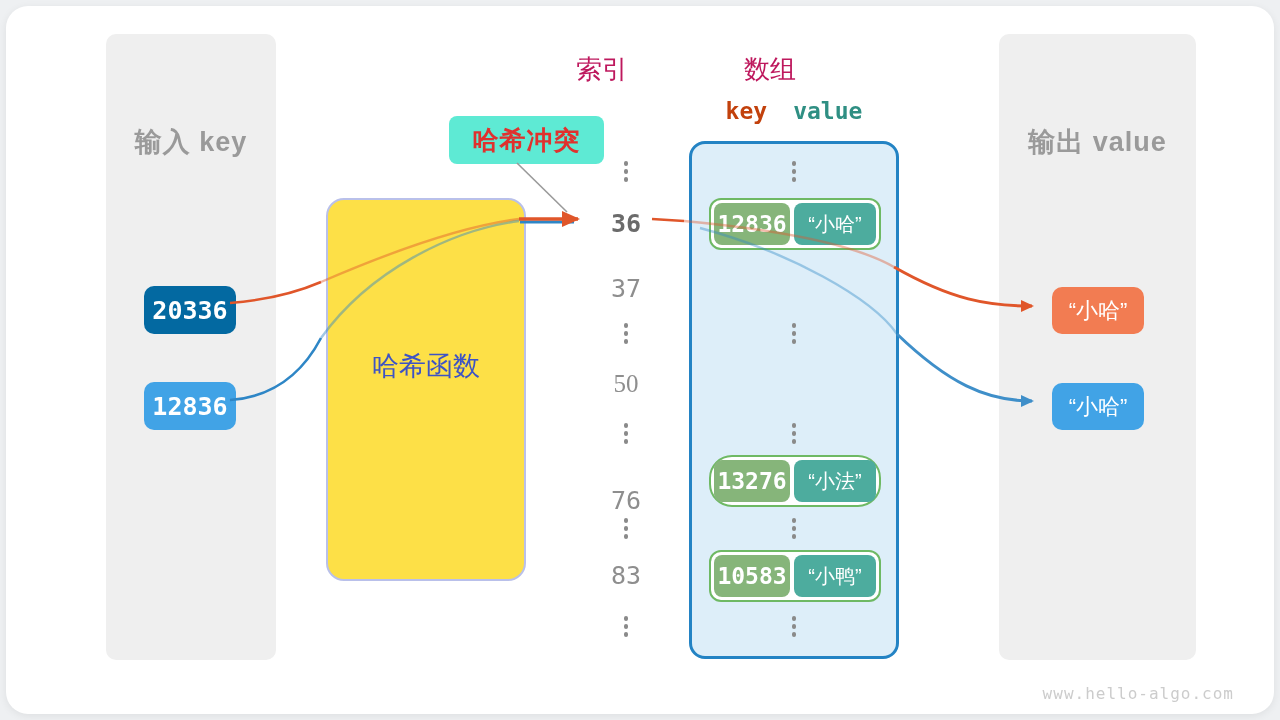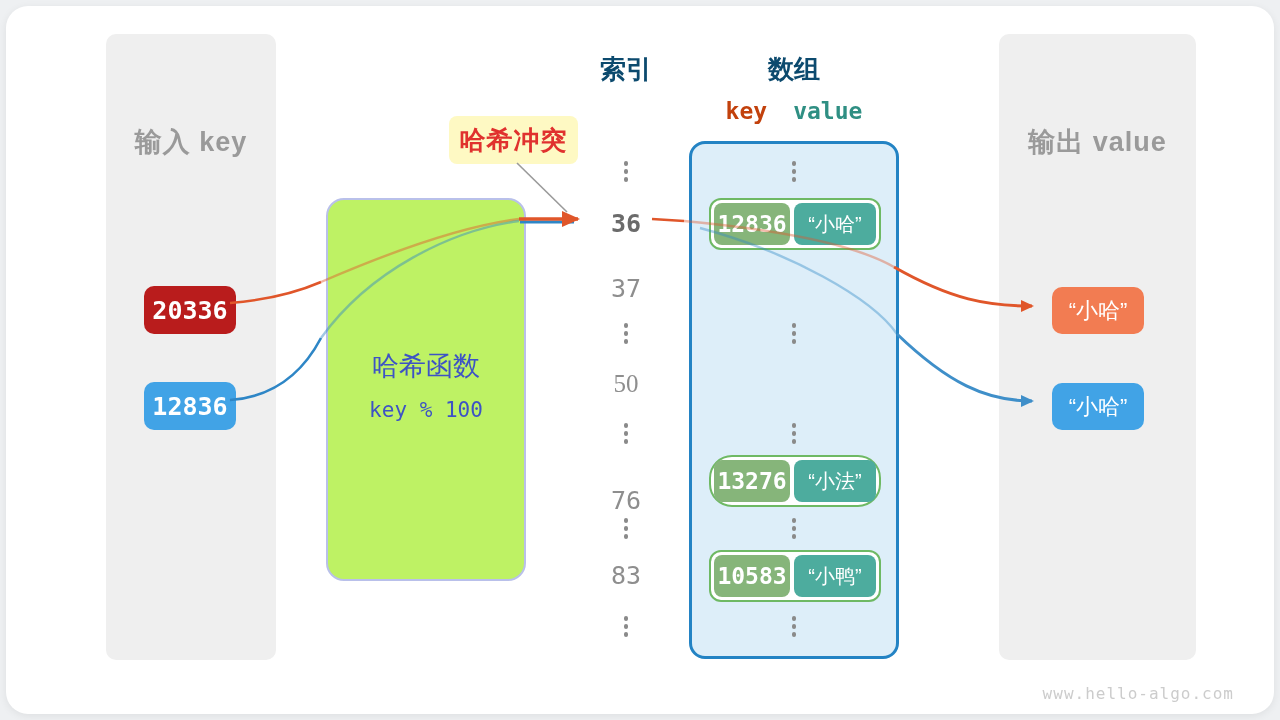--- a/index.html
+++ b/index.html
@@ -25,58 +25,58 @@
   .panel-title {
     position:absolute; top:46px; left:0; width:100%;
     text-align:center; font-size:27px; font-weight:bold; color:#9a9a9a;
     letter-spacing:1px;
     margin-top:44px;
   }
   .mono { font-family:"DejaVu Sans Mono","Liberation Mono",monospace; }
 
   
   .col-header {
-    position:absolute; top:46px; text-align:center;
-    font-size:26px; font-weight:bold; color:#0c4a6e;
+    position:absolute; top:46px; 
+    font-size:26px; font-weight:normal; color:#be185d;
   }
   #index-header { left:570px; width:100px; }
   #array-header { left:738px; width:100px; }
   #kv-header { position:absolute; top:92px; left:683px; width:210px;
     display:flex; justify-content:center; gap:26px;
     font-size:23px; font-weight:bold; }
   #kv-key   { color:#c2410c; }
   #kv-value { color:#2f8f83; }
 
   
   .key-box {
     position:absolute; left:138px; width:92px; height:48px;
     border-radius:10px; color:#fff; font-size:25px; font-weight:bold;
     display:flex; align-items:center; justify-content:center;
   }
-  #key-orange { top:280px; background:#b91c1c; }
+  #key-orange { top:280px; background:#0369a1; }
   #key-blue   { top:376px; background:#41a3e6; }
 
   
   #hash-box {
     position:absolute; left:320px; top:192px; width:200px; height:383px;
-    background:#bef264; border:2px solid #b9c0ea; border-radius:18px;
+    background:#fde047; border:2px solid #b9c0ea; border-radius:18px;
   }
   #hash-title {
     position:absolute; top:148px; left:0; width:100%; text-align:center;
     font-size:27px; font-weight:500; color:#3d53c5;
   }
   #hash-formula {
     position:absolute; top:198px; left:0; width:100%; text-align:center;
     font-size:21px; color:#3d53c5;
   }
 
   
   #collision-label {
-    position:absolute; left:443px; top:110px; width:129px; height:48px;
-    background:#fef9c3; border-radius:8px;
+    position:absolute; left:443px; top:110px; width:155px; height:48px;
+    background:#5eead4; border-radius:8px;
     display:flex; align-items:center; justify-content:center;
     font-size:26px; font-weight:bold; color:#e0312e; letter-spacing:1px;
   }
 
   
   .idx {
     position:absolute; left:570px; width:100px; height:30px;
     text-align:center; font-size:25px; color:#8e8e8e; line-height:30px;
   }
   .idx.hot { color:#6b6b6b; font-weight:bold; }
@@ -130,21 +130,20 @@
 <div id="card">
 
   <div id="input-panel" class="panel">
     <div class="panel-title">输入 key</div>
   </div>
   <div id="key-orange" class="key-box mono">20336</div>
   <div id="key-blue" class="key-box mono">12836</div>
 
   <div id="hash-box">
     <div id="hash-title">哈希函数</div>
-    <div id="hash-formula" class="mono">key % 100</div>
   </div>
 
   <div id="collision-label">哈希冲突</div>
 
   <div id="index-header" class="col-header">索引</div>
   <div id="array-header" class="col-header">数组</div>
   <div id="kv-header">
     <span id="kv-key" class="mono">key</span>
     <span id="kv-value" class="mono">value</span>
   </div>

